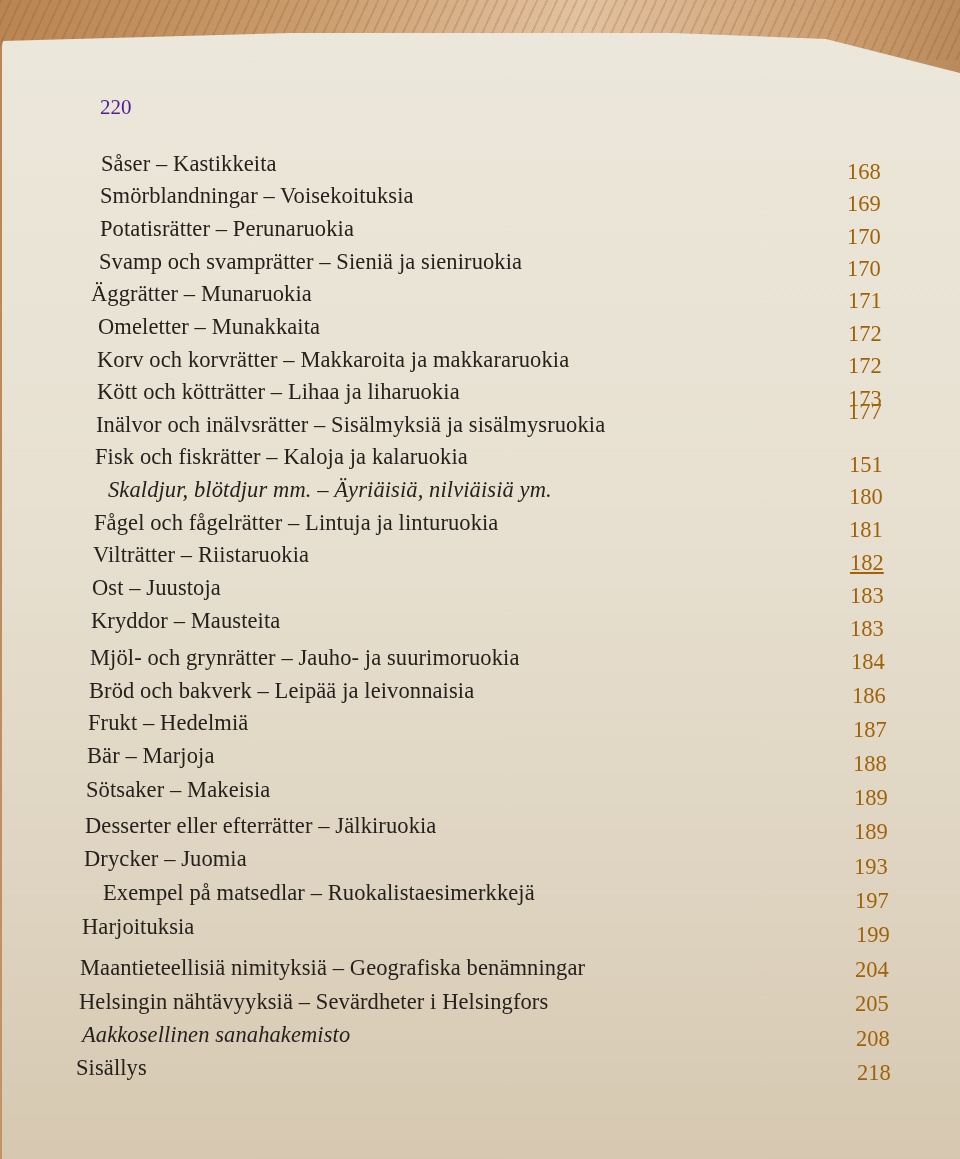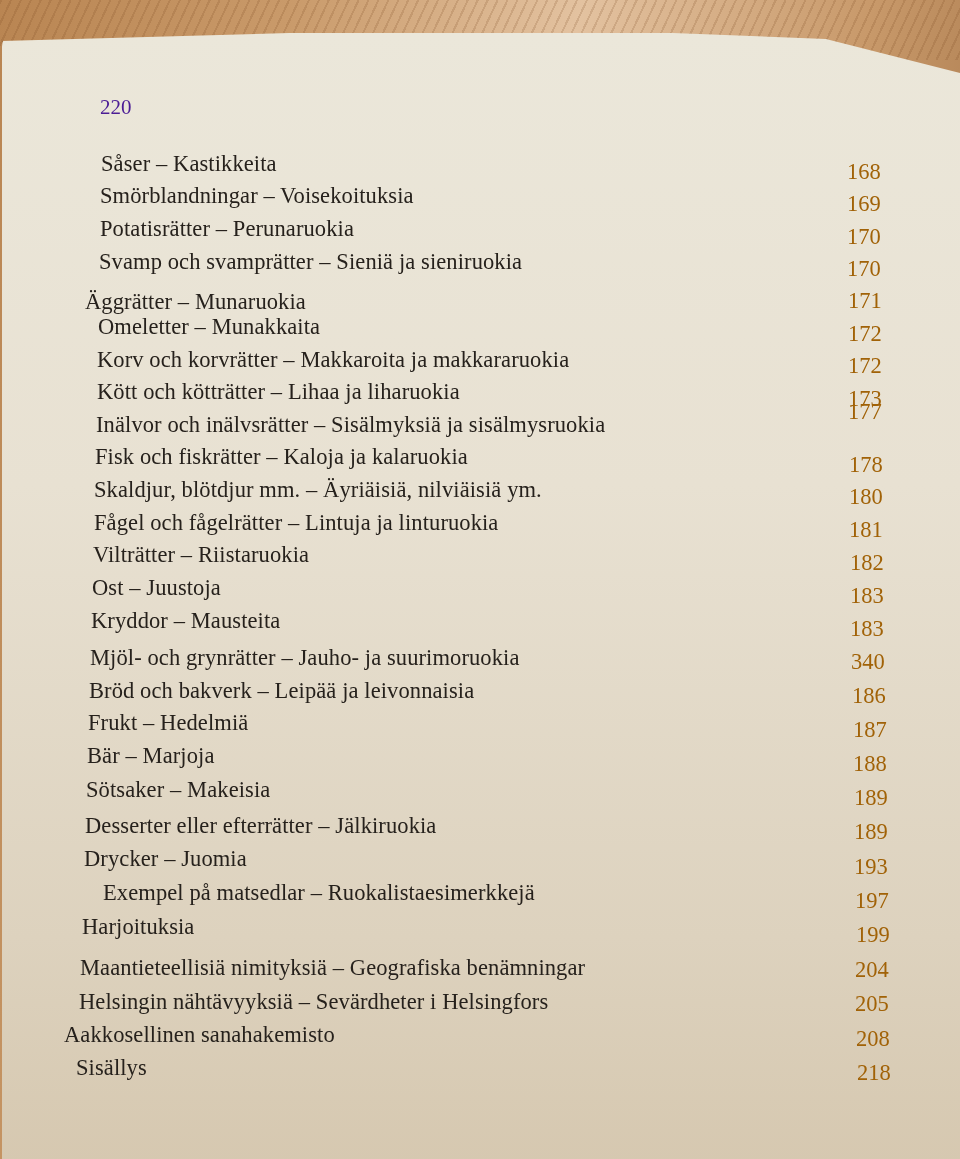--- a/index.html
+++ b/index.html
@@ -63,61 +63,61 @@
 
 <div id="toc">
     <div class="toc-title" style="left: 101px; top: 151px;">Såser – Kastikkeita</div>
     <div class="toc-page" style="left: 847px; top: 159px;">168</div>
     <div class="toc-title" style="left: 100px; top: 183px;">Smörblandningar – Voisekoituksia</div>
     <div class="toc-page" style="left: 847px; top: 191px;">169</div>
     <div class="toc-title" style="left: 100px; top: 216px;">Potatisrätter – Perunaruokia</div>
     <div class="toc-page" style="left: 847px; top: 224px;">170</div>
     <div class="toc-title" style="left: 99px; top: 249px;">Svamp och svamprätter – Sieniä ja sieniruokia</div>
     <div class="toc-page" style="left: 847px; top: 256px;">170</div>
-    <div class="toc-title" style="left: 85px; top: 281px; margin-top: 8px;">Äggrätter – Munaruokia</div>
+    <div class="toc-title" style="left: 91px; top: 281px;">Äggrätter – Munaruokia</div>
     <div class="toc-page" style="left: 848px; top: 288px;">171</div>
     <div class="toc-title" style="left: 98px; top: 314px;">Omeletter – Munakkaita</div>
     <div class="toc-page" style="left: 848px; top: 321px;">172</div>
     <div class="toc-title" style="left: 97px; top: 347px;">Korv och korvrätter – Makkaroita ja makkararuokia</div>
     <div class="toc-page" style="left: 848px; top: 353px;">172</div>
     <div class="toc-title" style="left: 97px; top: 379px;">Kött och kötträtter – Lihaa ja liharuokia</div>
     <div class="toc-page" style="left: 848px; top: 386px;">173</div>
     <div class="toc-title" style="left: 96px; top: 412px;">Inälvor och inälvsrätter – Sisälmyksiä ja sisälmysruokia</div>
     <div class="toc-page" style="left: 848px; top: 399px; text-align: right;">177</div>
     <div class="toc-title" style="left: 95px; top: 444px; text-align: center;">Fisk och fiskrätter – Kaloja ja kalaruokia</div>
-    <div class="toc-page" style="left: 849px; top: 452px;">178</div>
-    <div class="toc-title" style="left: 94px; top: 477px;">Skaldjur, blötdjur mm. – Äyriäisiä, nilviäisiä ym.</div>
+    <div class="toc-page" style="left: 849px; top: 452px;">151</div>
+    <div class="toc-title" style="left: 108px; top: 477px; font-style: italic;">Skaldjur, blötdjur mm. – Äyriäisiä, nilviäisiä ym.</div>
     <div class="toc-page" style="left: 849px; top: 484px;">180</div>
     <div class="toc-title" style="left: 94px; top: 510px;">Fågel och fågelrätter – Lintuja ja linturuokia</div>
     <div class="toc-page" style="left: 849px; top: 517px;">181</div>
     <div class="toc-title" style="left: 93px; top: 542px;">Vilträtter – Riistaruokia</div>
-    <div class="toc-page" style="left: 850px; top: 550px;">182</div>
+    <div class="toc-page" style="left: 850px; top: 550px; text-decoration: underline;">182</div>
     <div class="toc-title" style="left: 92px; top: 575px;">Ost – Juustoja</div>
     <div class="toc-page" style="left: 850px; top: 583px;">183</div>
     <div class="toc-title" style="left: 91px; top: 608px;">Kryddor – Mausteita</div>
     <div class="toc-page" style="left: 850px; top: 616px;">183</div>
     <div class="toc-title" style="left: 90px; top: 645px;">Mjöl- och grynrätter – Jauho- ja suurimoruokia</div>
-    <div class="toc-page" style="left: 851px; top: 649px;">340</div>
+    <div class="toc-page" style="left: 851px; top: 649px;">184</div>
     <div class="toc-title" style="left: 89px; top: 678px;">Bröd och bakverk – Leipää ja leivonnaisia</div>
     <div class="toc-page" style="left: 852px; top: 683px;">186</div>
     <div class="toc-title" style="left: 88px; top: 710px;">Frukt – Hedelmiä</div>
     <div class="toc-page" style="left: 853px; top: 717px;">187</div>
     <div class="toc-title" style="left: 87px; top: 743px;">Bär – Marjoja</div>
     <div class="toc-page" style="left: 853px; top: 751px;">188</div>
     <div class="toc-title" style="left: 86px; top: 777px;">Sötsaker – Makeisia</div>
     <div class="toc-page" style="left: 854px; top: 785px;">189</div>
     <div class="toc-title" style="left: 85px; top: 813px;">Desserter eller efterrätter – Jälkiruokia</div>
     <div class="toc-page" style="left: 854px; top: 819px;">189</div>
     <div class="toc-title" style="left: 84px; top: 846px;">Drycker – Juomia</div>
     <div class="toc-page" style="left: 854px; top: 854px; text-align: right;">193</div>
     <div class="toc-title" style="left: 83px; top: 880px; margin-left: 20px;">Exempel på matsedlar – Ruokalistaesimerkkejä</div>
     <div class="toc-page" style="left: 855px; top: 888px;">197</div>
     <div class="toc-title" style="left: 82px; top: 914px;">Harjoituksia</div>
     <div class="toc-page" style="left: 856px; top: 922px;">199</div>
     <div class="toc-title" style="left: 80px; top: 955px;">Maantieteellisiä nimityksiä – Geografiska benämningar</div>
     <div class="toc-page" style="left: 855px; top: 957px;">204</div>
     <div class="toc-title" style="left: 79px; top: 989px;">Helsingin nähtävyyksiä – Sevärdheter i Helsingfors</div>
     <div class="toc-page" style="left: 855px; top: 991px;">205</div>
-    <div class="toc-title" style="left: 64px; top: 1022px;">Aakkosellinen sanahakemisto</div>
+    <div class="toc-title" style="left: 82px; top: 1022px; font-style: italic;">Aakkosellinen sanahakemisto</div>
     <div class="toc-page" style="left: 856px; top: 1026px;">208</div>
     <div class="toc-title" style="left: 76px; top: 1055px;">Sisällys</div>
     <div class="toc-page" style="left: 857px; top: 1060px;">218</div>
   </div>
 
 </body></html>

